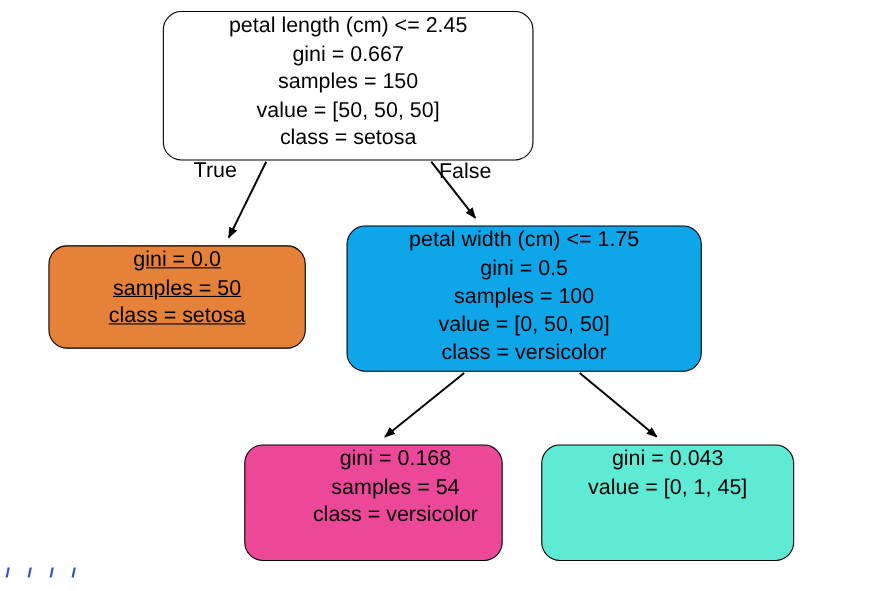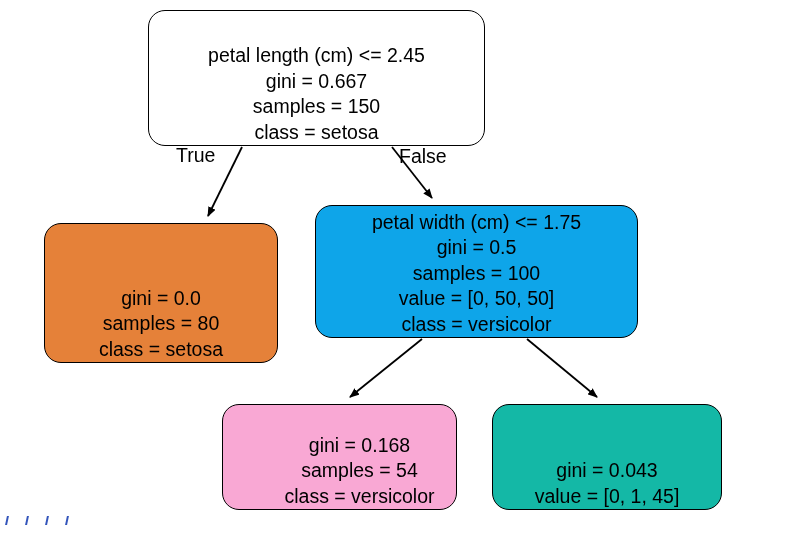--- a/index.html
+++ b/index.html
@@ -26,39 +26,39 @@
   }
   .node {
     position: absolute;
     box-sizing: border-box;
     border: 1.6px solid #000000;
     border-radius: 17px;
     background: #ffffff;
     display: flex;
     flex-direction: column;
     align-items: center;
-    justify-content: flex-end;
+    justify-content: flex-start;
     color: #000000;
     font-size: 19.5px;
     line-height: 25.5px;
     white-space: nowrap;
   }
   .node .line {
     display: block;
   }
   .edge-label {
     position: absolute;
     font-size: 19.5px;
     line-height: 22px;
     color: #000000;
     white-space: nowrap;
   }
   
   #node-root      { left: 148px; top: 10px;  width: 337px; height: 136px; }
-  #node-setosa    { left: 44px;  top: 223px; width: 234px; height: 140px; }
+  #node-setosa    { left: 44px;  top: 223px; width: 234px; height: 94px; text-decoration: underline; }
   #node-petalw    { left: 315px; top: 205px; width: 323px; height: 133px; }
   #node-versicolor{ left: 222px; top: 404px; width: 235px; height: 106px; }
   #node-virginica { left: 492px; top: 404px; width: 230px; height: 106px; }
 
   #label-true  { left: 176px; top: 144px; }
   #label-false { left: 399px; top: 145px; }
 
   .artifacts {
     position: absolute;
     left: 6px;
@@ -92,44 +92,45 @@
 
     <line x1="422" y1="339" x2="350" y2="397" stroke="#000000" stroke-width="1.8" marker-end="url(#arrowhead)"></line>
 
     <line x1="527" y1="339" x2="597" y2="397" stroke="#000000" stroke-width="1.8" marker-end="url(#arrowhead)"></line>
   </svg>
 
   <div class="node" id="node-root" style="background: rgb(255, 255, 255);">
     <span class="line">petal length (cm) &lt;= 2.45</span>
     <span class="line">gini = 0.667</span>
     <span class="line">samples = 150</span>
+    <span class="line">value = [50, 50, 50]</span>
     <span class="line">class = setosa</span>
   </div>
 
   <div class="node" id="node-setosa" style="background: rgb(229, 129, 57);">
     <span class="line">gini = 0.0</span>
-    <span class="line">samples = 80</span>
+    <span class="line">samples = 50</span>
     <span class="line">class = setosa</span>
   </div>
 
   <div class="node" id="node-petalw" style="background: #0ea5e9;">
     <span class="line">petal width (cm) &lt;= 1.75</span>
     <span class="line">gini = 0.5</span>
     <span class="line">samples = 100</span>
     <span class="line">value = [0, 50, 50]</span>
     <span class="line">class = versicolor</span>
   </div>
 
-  <div class="node" id="node-versicolor" style="background: #f9a8d4; padding-left: 40px;">
+  <div class="node" id="node-versicolor" style="background: #ec4899; padding-left: 40px;">
     <span class="line">gini = 0.168</span>
     <span class="line">samples = 54</span>
     <span class="line">class = versicolor</span>
   </div>
 
-  <div class="node" id="node-virginica" style="background: #14b8a6;">
+  <div class="node" id="node-virginica" style="background: #5eead4;">
     <span class="line">gini = 0.043</span>
     <span class="line">value = [0, 1, 45]</span>
   </div>
 
   <div class="edge-label" id="label-true">True</div>
   <div class="edge-label" id="label-false">False</div>
 
   <div class="artifacts">
       <span class="tick" style="left: 0px; background: rgb(51, 85, 187);"></span>
       <span class="tick" style="left: 20px; background: rgb(51, 85, 187);"></span>

